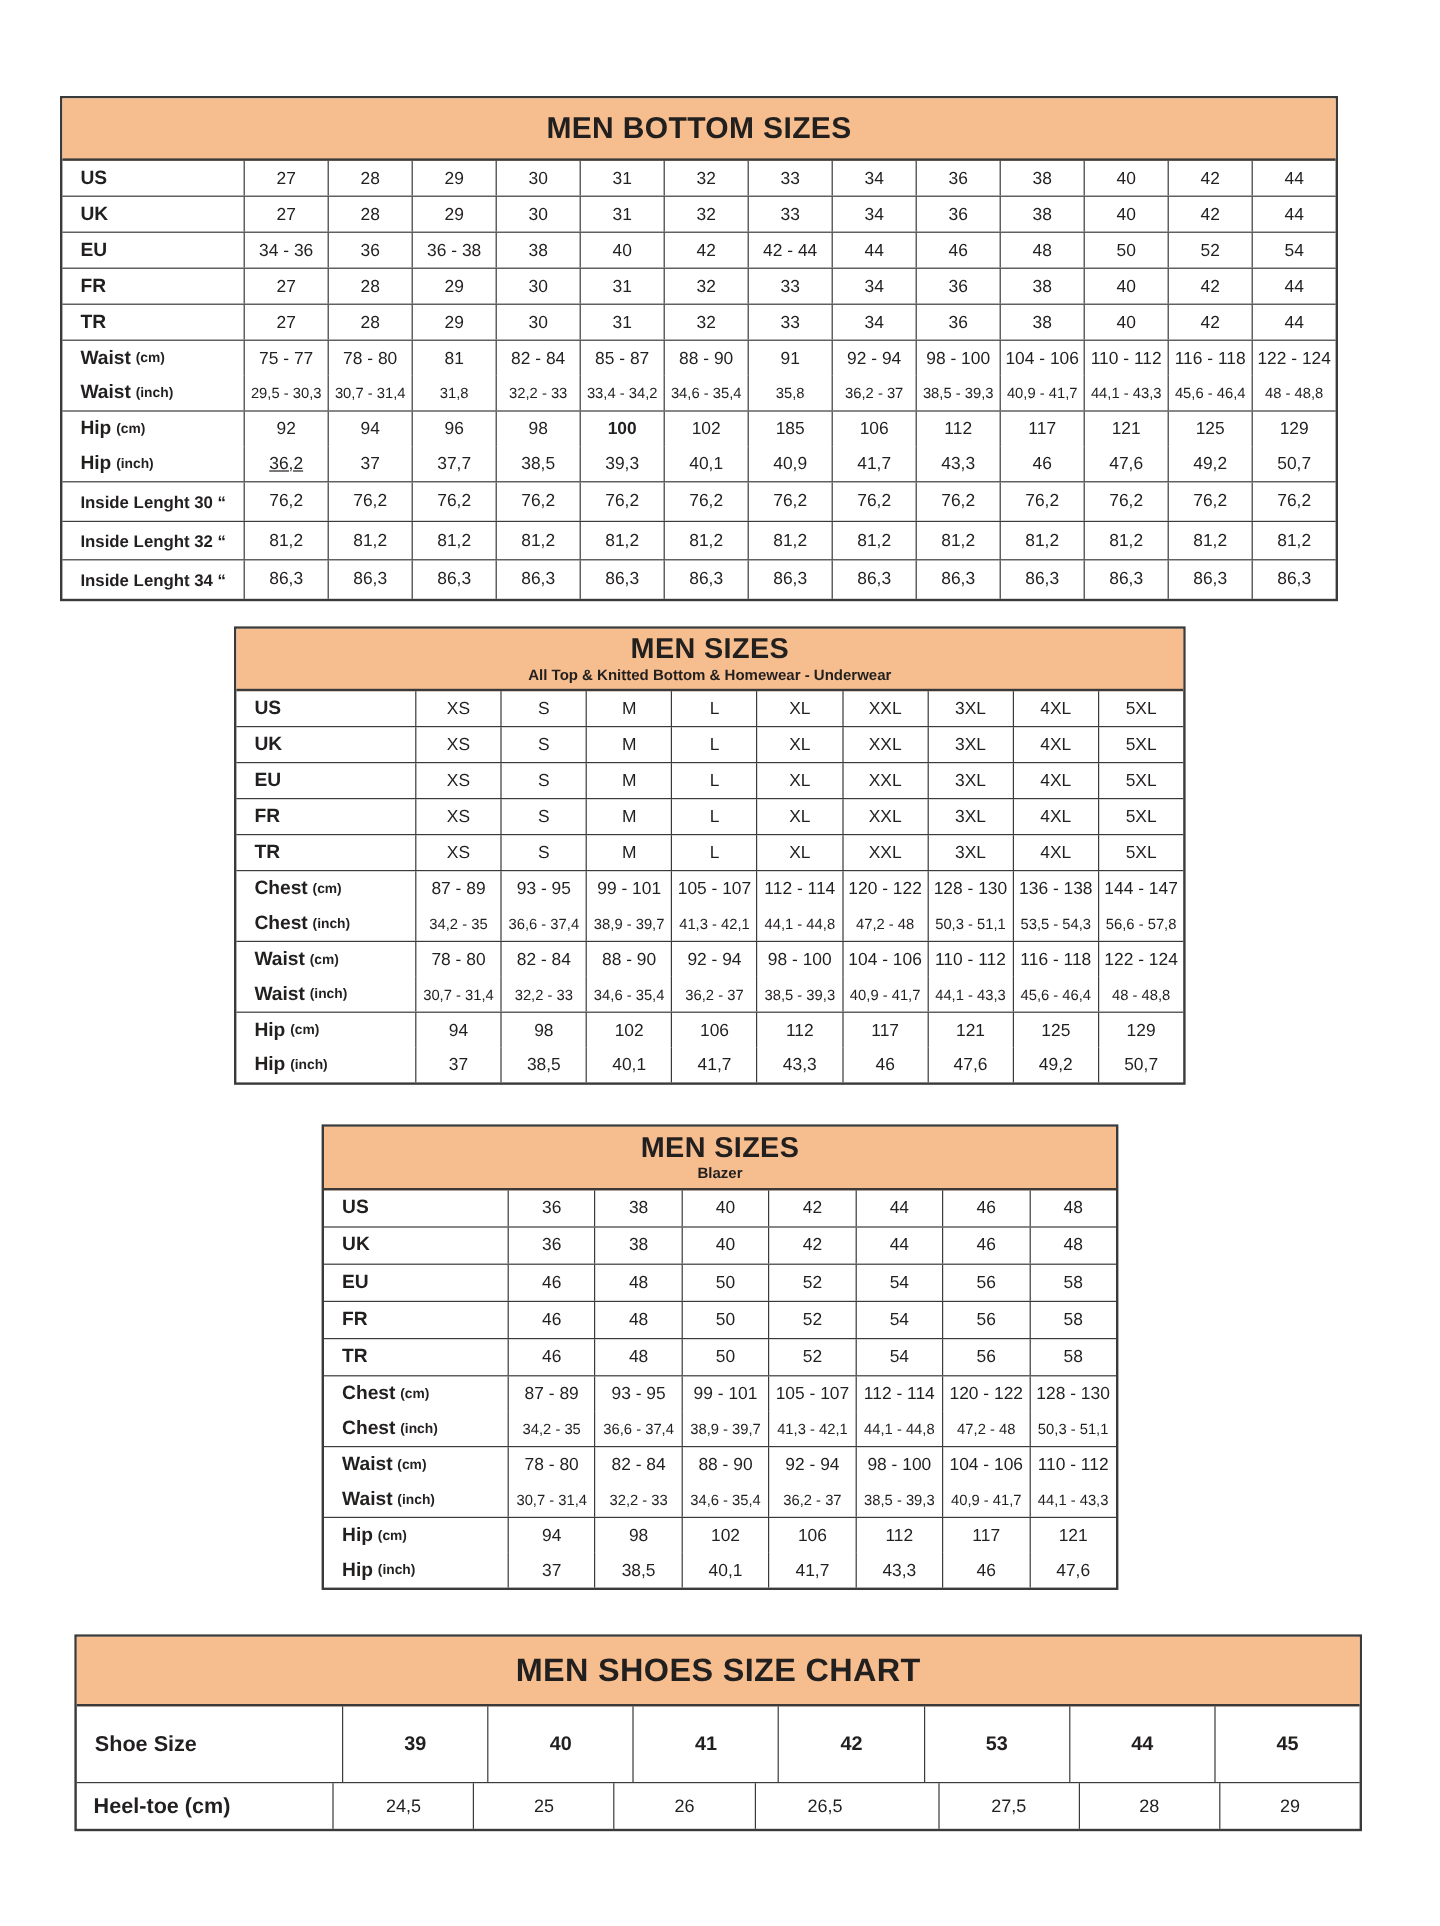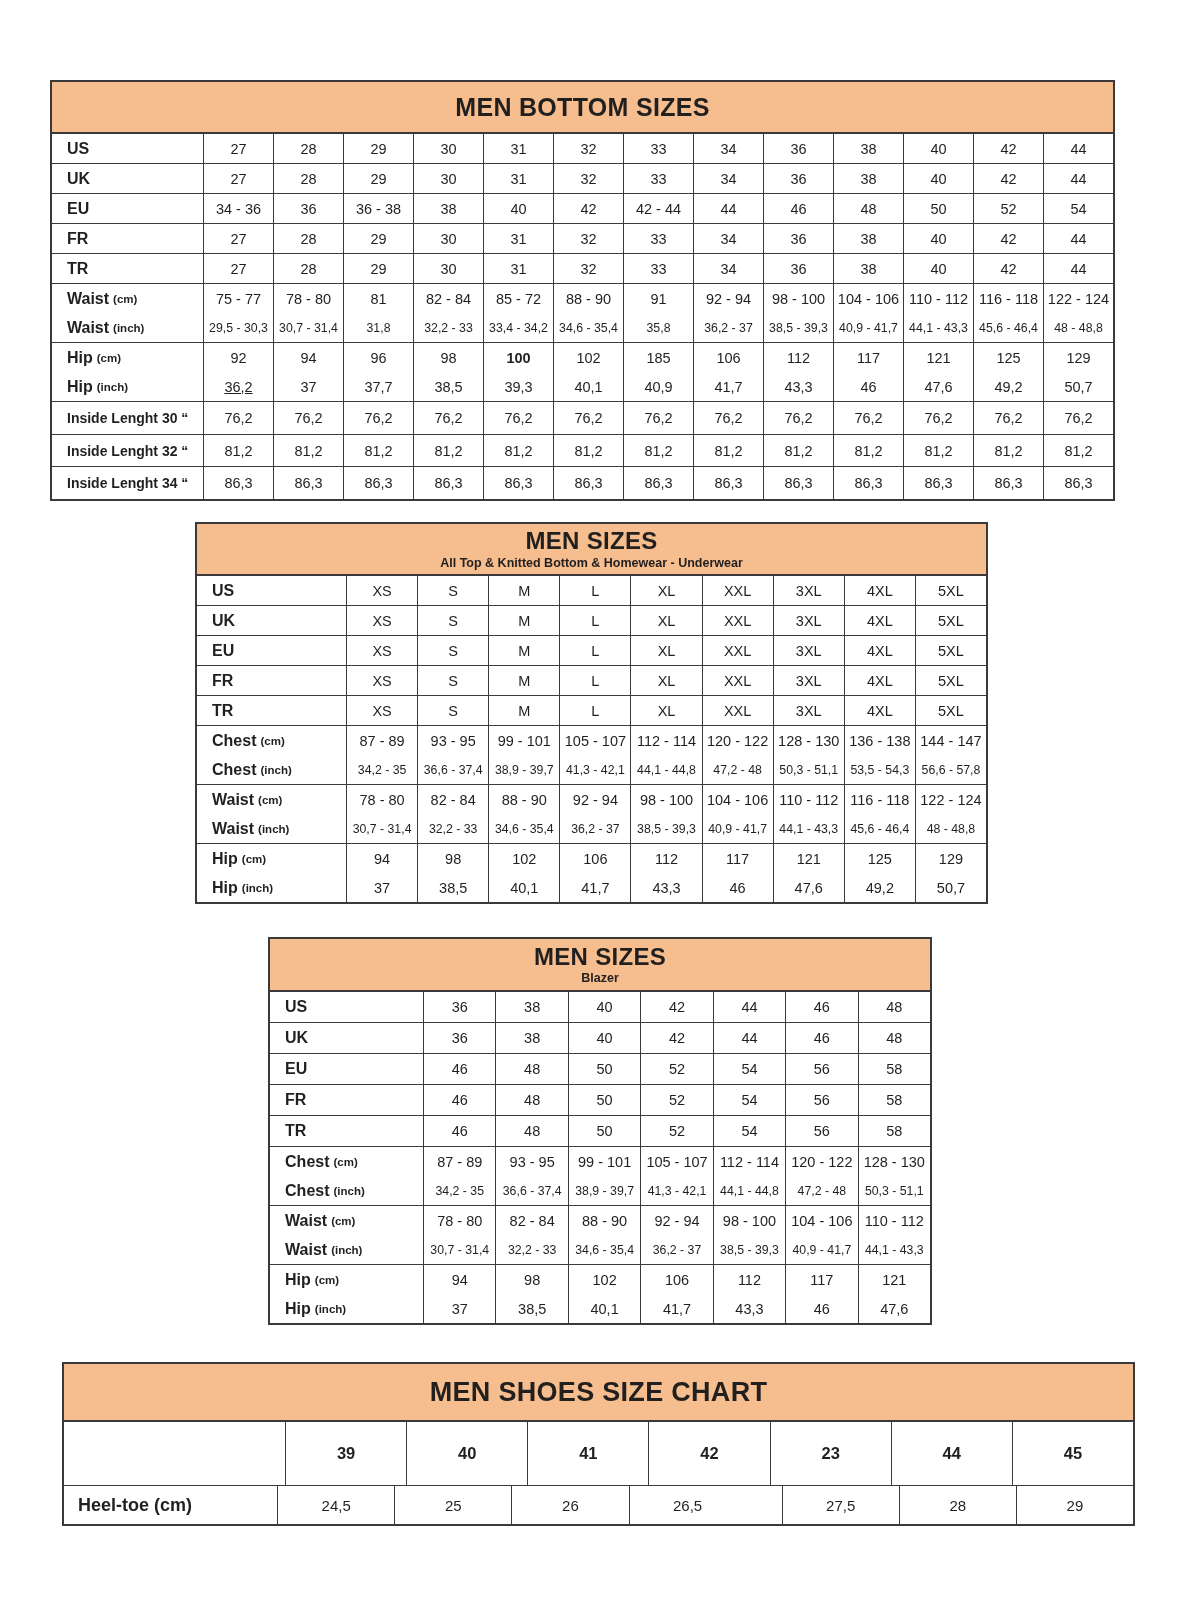--- a/index.html
+++ b/index.html
@@ -165,21 +165,21 @@
       <div class="tbl-group">
         <div class="tbl-row" style="height: 29px;">
           <div class="cell label-cell" style="width: 150px;">
             <span class="lbl">Waist</span>
             <span class="unit">(cm)</span>
           </div>
           <div class="cell value-cell" style="width: 70px;">75 - 77</div>
           <div class="cell value-cell" style="width: 70px;">78 - 80</div>
           <div class="cell value-cell" style="width: 70px;">81</div>
           <div class="cell value-cell" style="width: 70px;">82 - 84</div>
-          <div class="cell value-cell" style="width: 70px;">85 - 72</div>
+          <div class="cell value-cell" style="width: 70px;">85 - 87</div>
           <div class="cell value-cell" style="width: 70px;">88 - 90</div>
           <div class="cell value-cell" style="width: 70px;">91</div>
           <div class="cell value-cell" style="width: 70px;">92 - 94</div>
           <div class="cell value-cell" style="width: 70px;">98 - 100</div>
           <div class="cell value-cell" style="width: 70px;">104 - 106</div>
           <div class="cell value-cell" style="width: 70px;">110 - 112</div>
           <div class="cell value-cell" style="width: 70px;">116 - 118</div>
           <div class="cell value-cell" style="width: 70px;">122 - 124</div>
         </div>
         <div class="tbl-row" style="height: 29px;">
@@ -644,25 +644,28 @@
           <div class="cell value-cell" style="width: 72.4286px;">47,6</div>
         </div>
       </div>
     </div>
     <div class="tbl tbl-big" style="left: 62px; top: 1362px; width: 1073px;">
       <div class="tbl-head" style="height: 58px;">
         <div class="tbl-title">MEN SHOES SIZE CHART</div>
       </div>
       <div class="tbl-group">
         <div class="tbl-row" style="height: 63px;">
+          <div class="cell label-cell" style="width: 220px;">
+            <span class="lbl">Shoe Size</span>
+          </div>
           <div class="cell value-cell boldval" style="width: 121.143px;">39</div>
           <div class="cell value-cell boldval" style="width: 121.143px;">40</div>
           <div class="cell value-cell boldval" style="width: 121.143px;">41</div>
           <div class="cell value-cell boldval" style="width: 121.143px;">42</div>
-          <div class="cell value-cell boldval" style="width: 121.143px;">23</div>
+          <div class="cell value-cell boldval" style="width: 121.143px;">53</div>
           <div class="cell value-cell boldval" style="width: 121.143px;">44</div>
           <div class="cell value-cell boldval" style="width: 121.143px;">45</div>
         </div>
       </div>
       <div class="tbl-group">
         <div class="tbl-row" style="height: 38px;">
           <div class="cell label-cell" style="width: 220px;">
             <span class="lbl">Heel-toe (cm)</span>
           </div>
           <div class="cell value-cell" style="width: 121.143px;">24,5</div>

